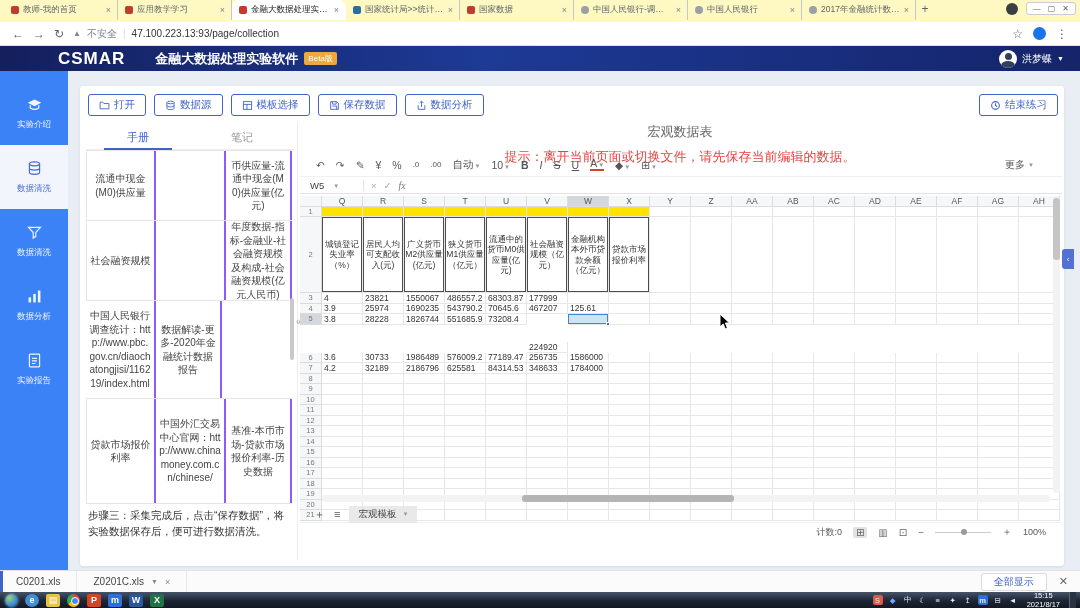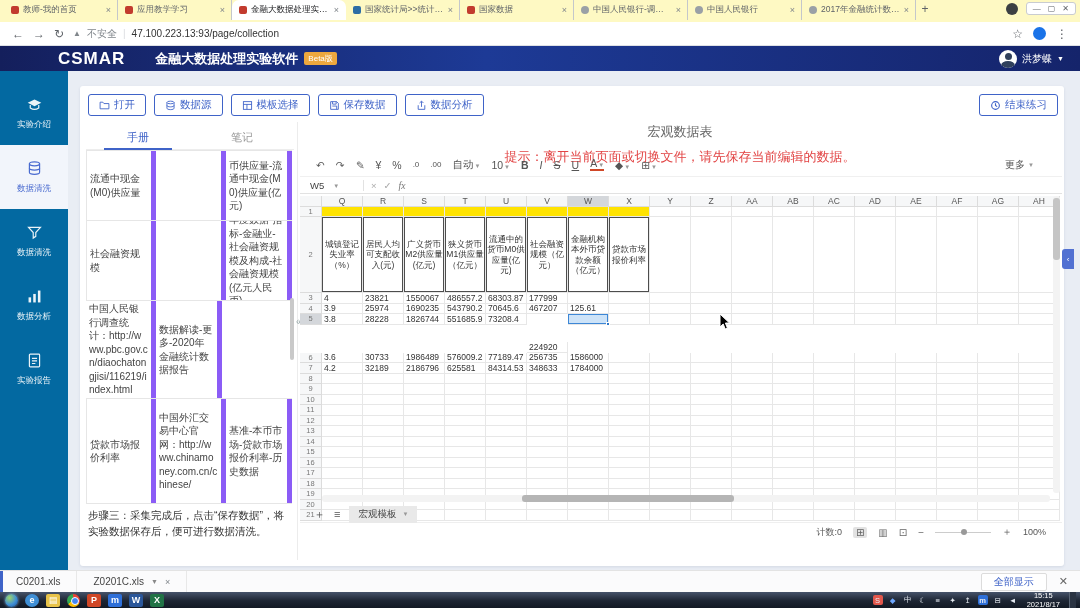--- a/index.html
+++ b/index.html
@@ -35,21 +35,21 @@
 .logo{color:#fff;font-weight:bold;font-size:17px;letter-spacing:1px;}
 .apptitle{color:#fff;font-weight:bold;font-size:13px;margin-left:30px;}
 .beta{background:#eda83e;color:#fff;font-size:8px;border-radius:2px;padding:1px 4px;margin-left:6px;}
 .hdruser{margin-left:auto;margin-right:16px;display:flex;align-items:center;gap:5px;color:#fff;font-size:10px;}
 .uavatar{width:18px;height:18px;border-radius:50%;background:#fff;position:relative;overflow:hidden;}
 .uavatar::before{content:"";position:absolute;left:5.5px;top:3px;width:7px;height:7px;border-radius:50%;background:#30405c;}
 .uavatar::after{content:"";position:absolute;left:2px;top:11px;width:14px;height:9px;border-radius:50%;background:#30405c;}
 .caret{font-size:7px;}
 
 
-.sidebar{position:absolute;left:0;top:71px;width:68px;height:499px;background:#0369a1;padding-top:10px;}
+.sidebar{position:absolute;left:0;top:71px;width:68px;height:499px;background:#3b82f6;padding-top:10px;}
 .sbitem{height:64px;display:flex;flex-direction:column;align-items:center;justify-content:center;gap:4px;color:rgba(255,255,255,.92);font-size:8.5px;}
 .sbitem.active{background:#f2f5fb;color:#4a6bd0;}
 .sbitem svg{width:17px;height:17px;}
 
 
 .card{position:absolute;left:80px;top:86px;width:984px;height:480px;background:#fff;border-radius:3px;box-shadow:0 1px 3px rgba(20,40,90,.10);}
 .toolbar{position:absolute;left:88px;top:94px;display:flex;gap:8px;}
 .tbtn{height:22px;display:flex;align-items:center;gap:4px;padding:0 10px;border:1px solid #3f63c8;border-radius:3px;color:#3f63c8;font-size:10.5px;background:#fff;}
 .tbtn svg{width:11px;height:11px;}
 .endbtn{position:absolute;right:22px;top:94px;}
@@ -59,21 +59,21 @@
 .mtabs{position:absolute;left:86px;top:126px;width:208px;height:24px;display:flex;border-bottom:1px solid #ededed;font-size:11px;}
 .mtab{flex:1;display:flex;align-items:center;justify-content:center;color:#999;position:relative;}
 .mtab.active{color:#3f63c8;}
 .mtab.active::after{content:"";position:absolute;left:18px;right:18px;bottom:-1px;height:2px;background:#3f63c8;}
 .mtable{position:absolute;left:86px;top:150px;width:206px;border-top:1px solid #e6e6e6;}
 .mrow{display:flex;border-bottom:1px solid #e6e6e6;}
 .mrow:nth-child(1){height:70px;}
 .mrow:nth-child(2){height:80px;}
 .mrow:nth-child(3){height:98px;}
 .mrow:nth-child(4){height:105px;}
-.mcell{border-right:5px solid #8b5cf6;font-size:10px;color:#444;display:flex;align-items:center;justify-content:center;text-align:left;padding:2px 3px;line-height:1.35;word-break:break-all;overflow:hidden;}
+.mcell{border-right:2px solid #8b5cf6;font-size:10px;color:#444;display:flex;align-items:center;justify-content:center;text-align:center;padding:2px 3px;line-height:1.35;word-break:break-all;overflow:hidden;}
 .mcell.c0{width:70px;border-left:1px solid #e6e6e6;}
 .mcell.c1{width:70px;}
 .mcell.c2{width:66px;}
 .mfooter{position:absolute;left:88px;top:508px;width:205px;font-size:10.5px;color:#333;line-height:1.5;}
 .mscroll{position:absolute;left:290px;top:298px;width:4px;height:62px;background:#c9c9c9;border-radius:2px;}
 .collapse{position:absolute;left:296px;top:316px;font-size:10px;color:#9aa;}
 
 
 .stitle{position:absolute;left:300px;top:123px;width:760px;text-align:center;font-size:13px;color:#666;}
 .shint{position:absolute;left:300px;top:148px;width:760px;text-align:center;font-size:13px;color:#e24545;}

